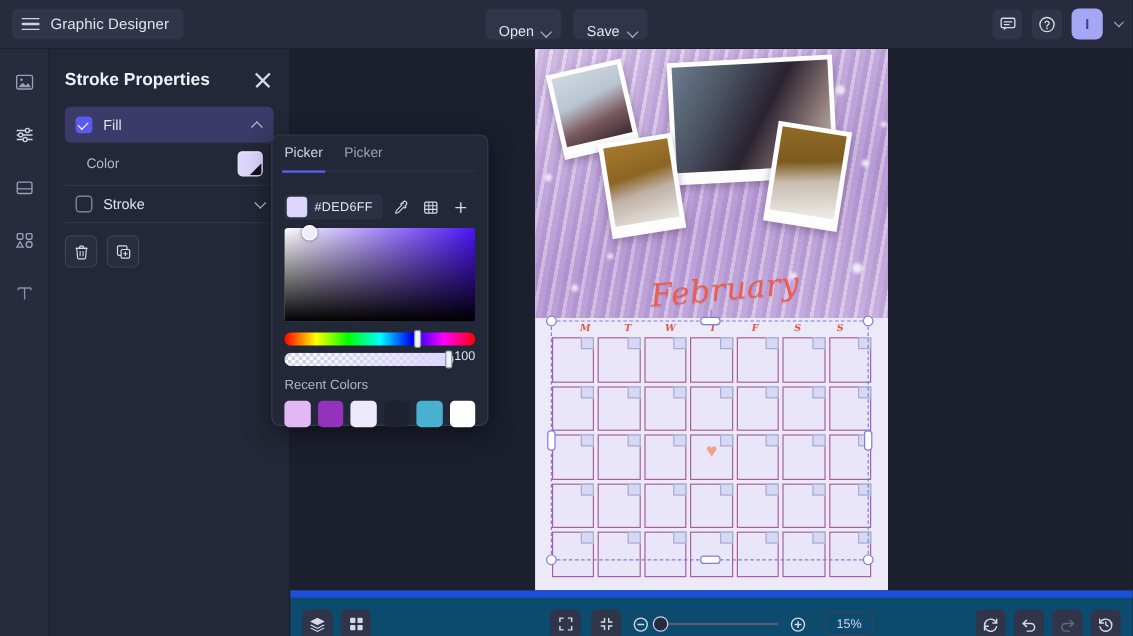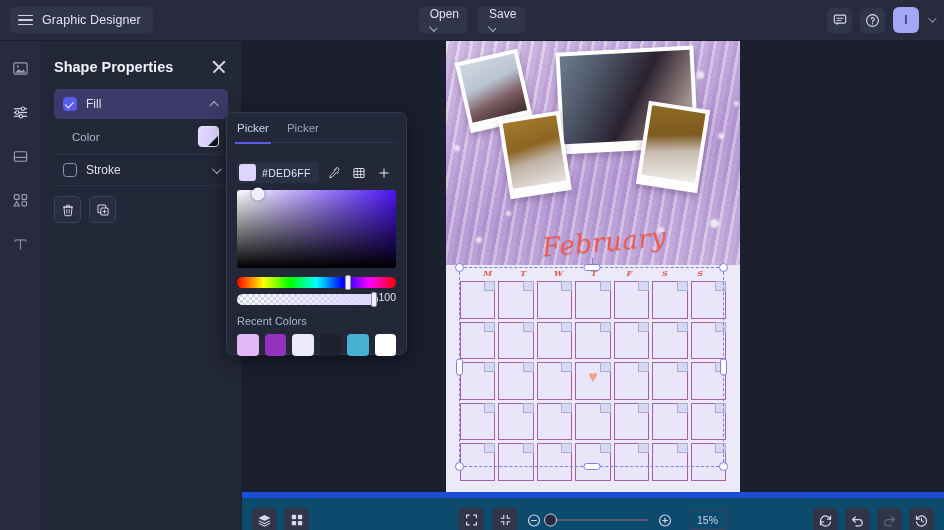--- a/index.html
+++ b/index.html
@@ -28,24 +28,24 @@
   }
   .hamburger { width: 15px; height: 11px; position: relative; }
   .hamburger i { position: absolute; left: 0; width: 15px; height: 1.6px; background: #cfd3e4; border-radius: 1px; }
   .hamburger i:nth-child(1) { top: 0; }
   .hamburger i:nth-child(2) { top: 4.7px; }
   .hamburger i:nth-child(3) { top: 9.4px; }
   .brand-label { font-size: 12.5px; color: #dfe2ef; letter-spacing: .1px; }
 
   .topcenter { position: absolute; left: 50%; transform: translateX(-50%); display: flex; gap: 10px; }
   .top-btn {
-    display: flex; align-items: flex-start; gap: 7px;
+    display: flex; align-items: flex-end; gap: 7px;
     height: 26px; padding: 0 9px 0 11px;
     background: #30354a; border-radius: 5px;
-    font-size: 12px; color: #dfe2ef; cursor: pointer; flex-direction: column;
+    font-size: 12px; color: #dfe2ef; cursor: pointer;
   }
   .chev {
     width: 7px; height: 7px; border-right: 1.4px solid #aab0c6; border-bottom: 1.4px solid #aab0c6;
     transform: rotate(45deg) translate(-2px,-2px);
   }
   .topright { position: absolute; right: 10px; display: flex; align-items: center; gap: 8px; }
   .icon-btn {
     width: 25px; height: 25px; border-radius: 5px; background: #30354a;
     display: flex; align-items: center; justify-content: center; cursor: pointer;
   }
@@ -390,21 +390,21 @@
         <line x1="3.4" y1="4.2" x2="14.6" y2="4.2" stroke="#8a90a8" stroke-width="1.2"></line>
         <line x1="9" y1="4.2" x2="9" y2="14.4" stroke="#8a90a8" stroke-width="1.2"></line>
         <line x1="3.4" y1="4.2" x2="3.4" y2="6.2" stroke="#8a90a8" stroke-width="1.2"></line>
         <line x1="14.6" y1="4.2" x2="14.6" y2="6.2" stroke="#8a90a8" stroke-width="1.2"></line>
       </svg>
     </div>
   </div>
 
   <div class="props">
     <div class="props-head">
-      <span class="props-title">Shape Properties</span>
+      <span class="props-title">Stroke Properties</span>
       <span class="close-x">
           <i></i>
           <i></i>
         </span>
     </div>
 
     <div class="row active">
       <span class="cbox checked"></span>
       <span class="row-label">Fill</span>
       <span class="caret-up"></span>

